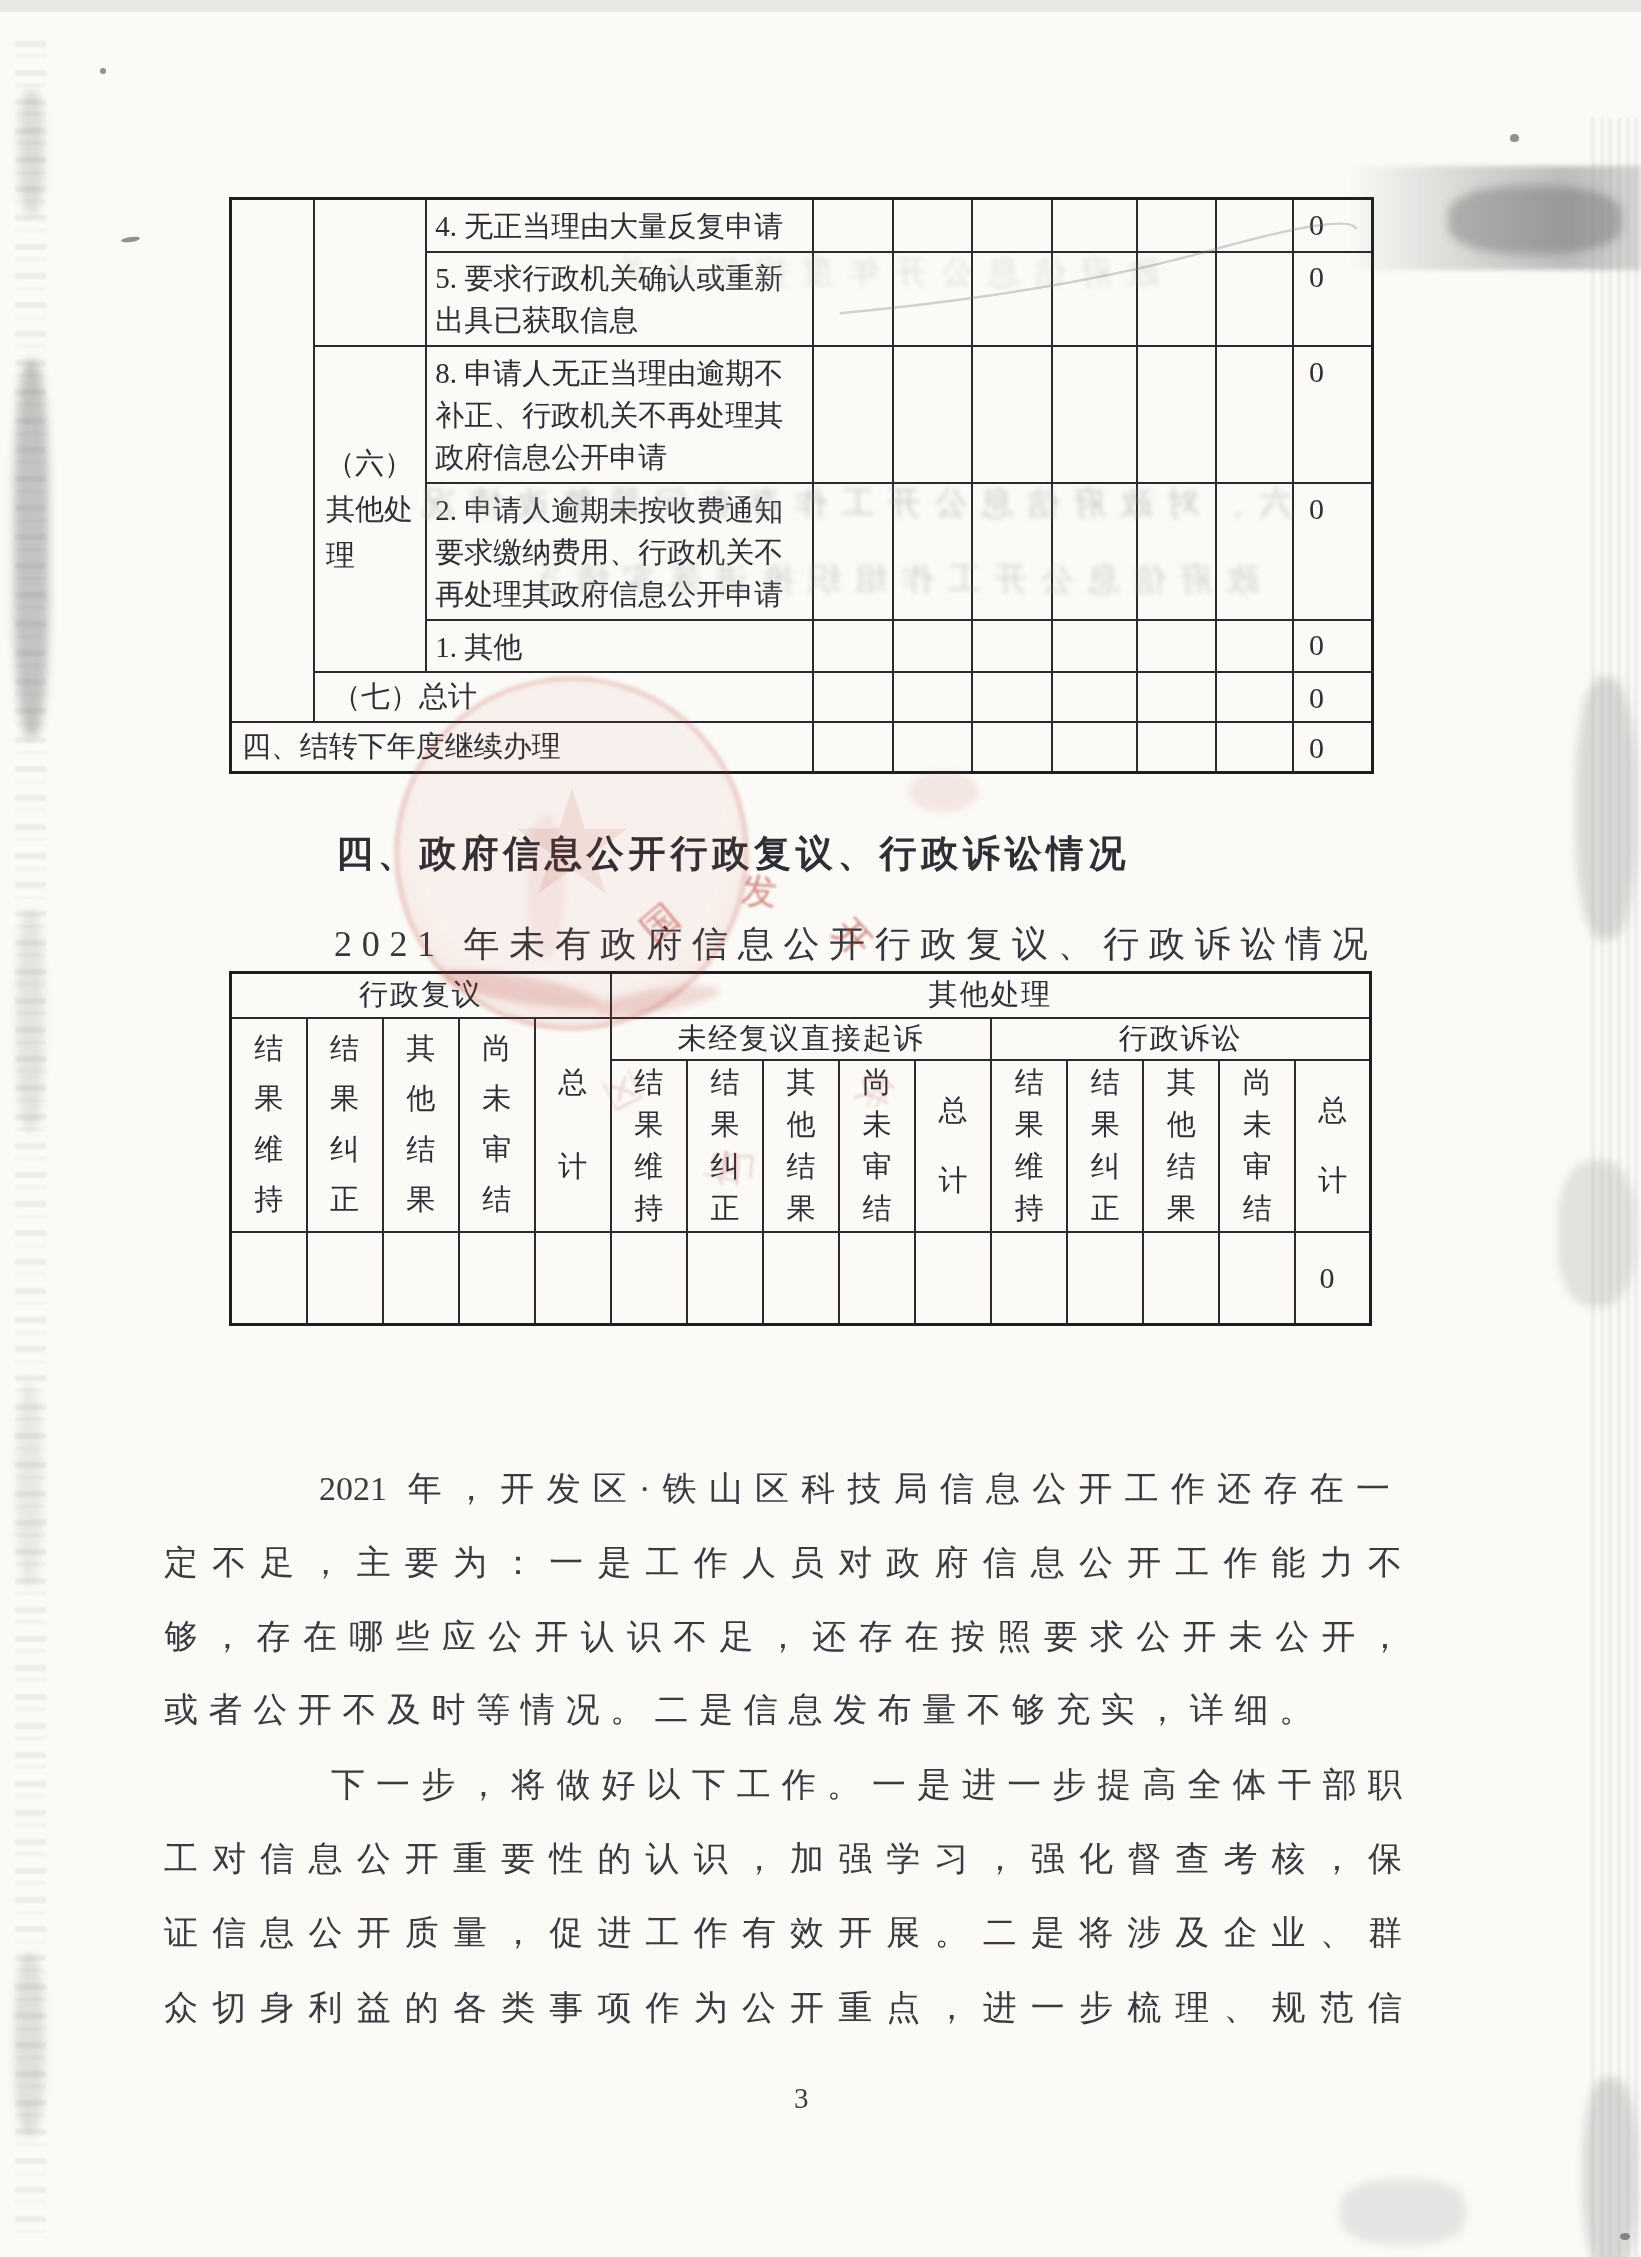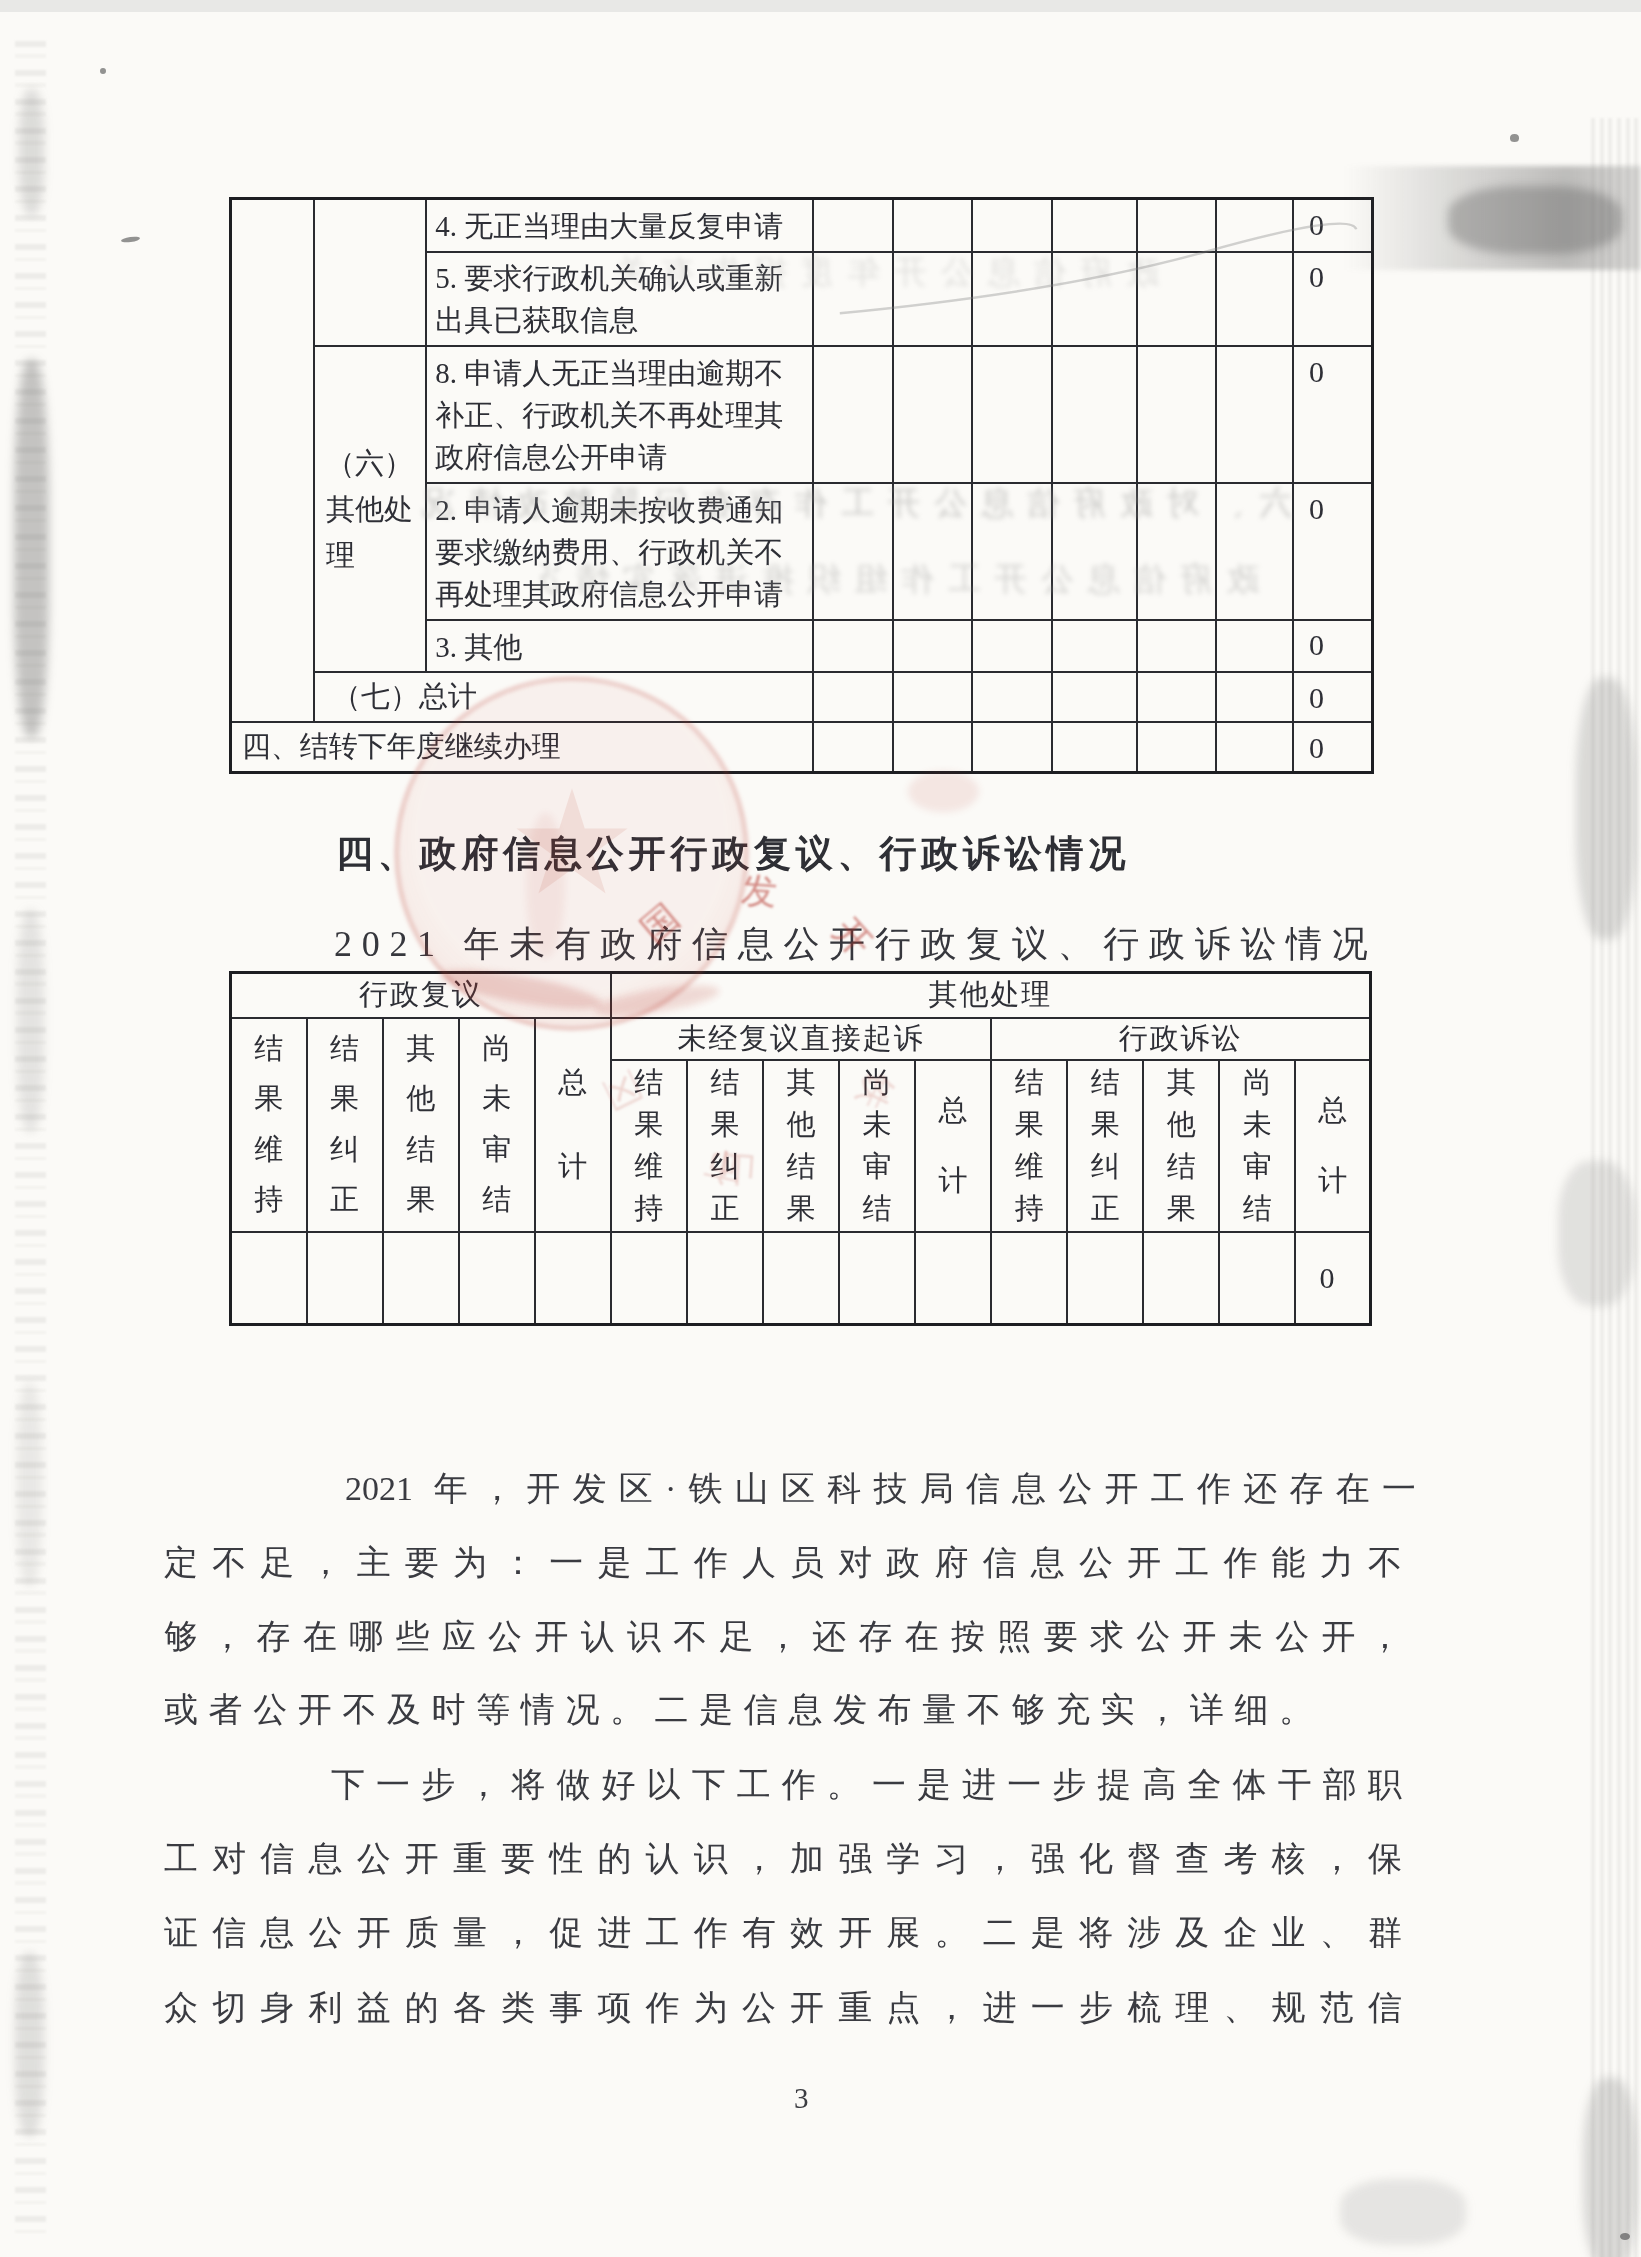--- a/index.html
+++ b/index.html
@@ -141,21 +141,21 @@
         <td class="lbl">2. 申请人逾期未按收费通知要求缴纳费用、行政机关不再处理其政府信息公开申请</td>
         <td></td>
             <td></td>
             <td></td>
         <td></td>
             <td></td>
             <td></td>
         <td class="val">0</td>
       </tr>
       <tr style="height:49px">
-        <td class="lbl">3. 其他</td>
+        <td class="lbl">1. 其他</td>
         <td></td>
             <td></td>
             <td></td>
         <td></td>
             <td></td>
             <td></td>
         <td class="val">0</td>
       </tr>
       <tr style="height:44px">
         <td colspan="2" class="span-lbl">（七）总计</td>
@@ -330,21 +330,21 @@
             <td class="datacell"></td>
         <td class="datacell"></td>
             <td class="datacell"></td>
         <td class="val2">0</td>
       </tr>
     </tbody>
       </table>
   </div>
 
 
-  <div class="line jline" style="left:345px;top:1454px;width:1071px;">
+  <div class="line jline" style="left:319px;top:1454px;width:1071px;">
       <span>2021 </span>
       <span>年</span>
       <span>，</span>
       <span>开</span>
       <span>发</span>
       <span>区</span>
       <span>·</span>
       <span>铁</span>
       <span>山</span>
       <span>区</span>

